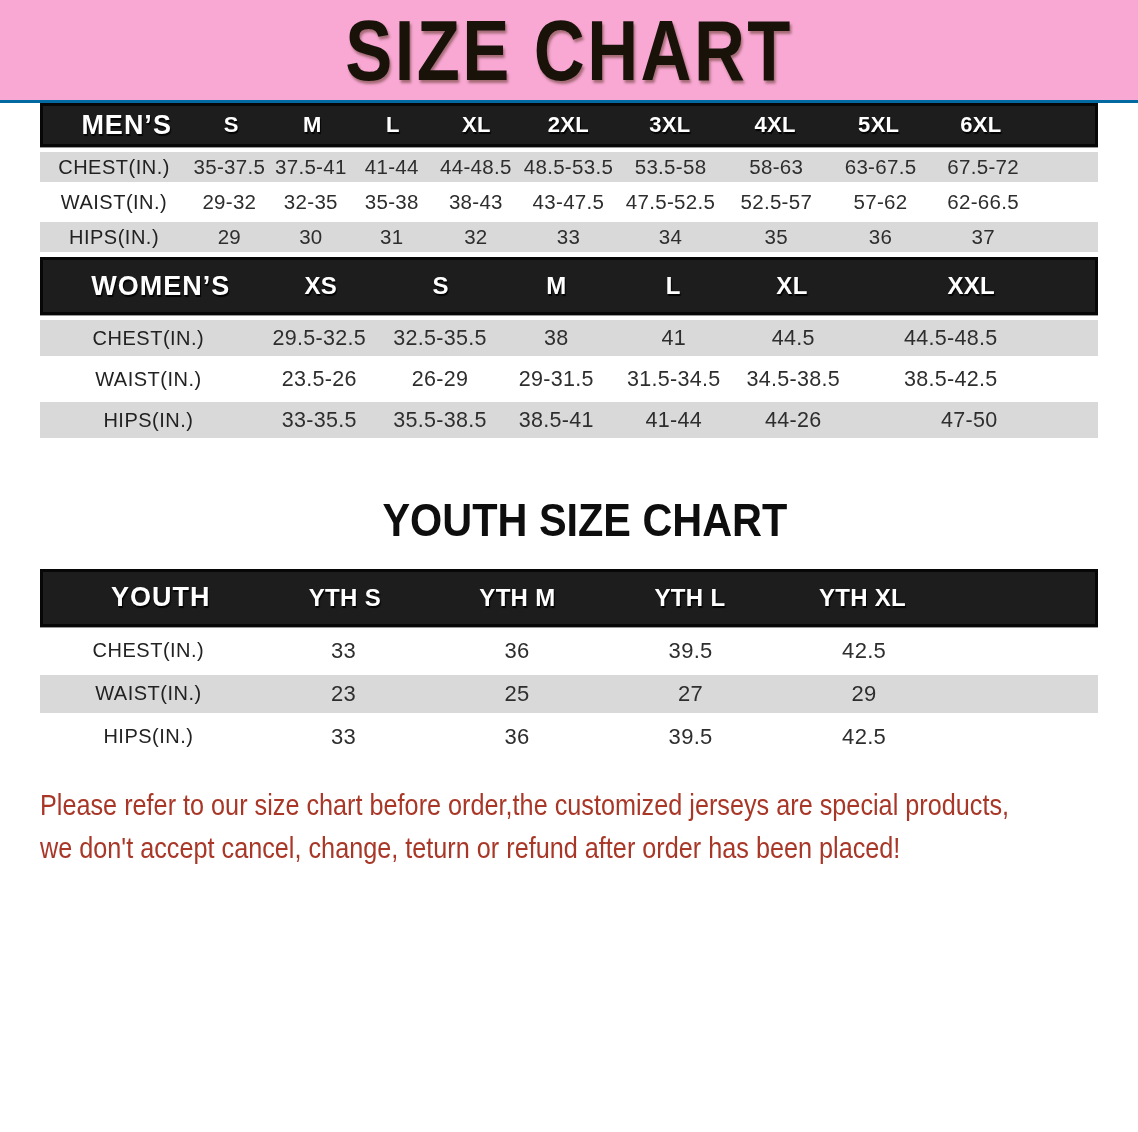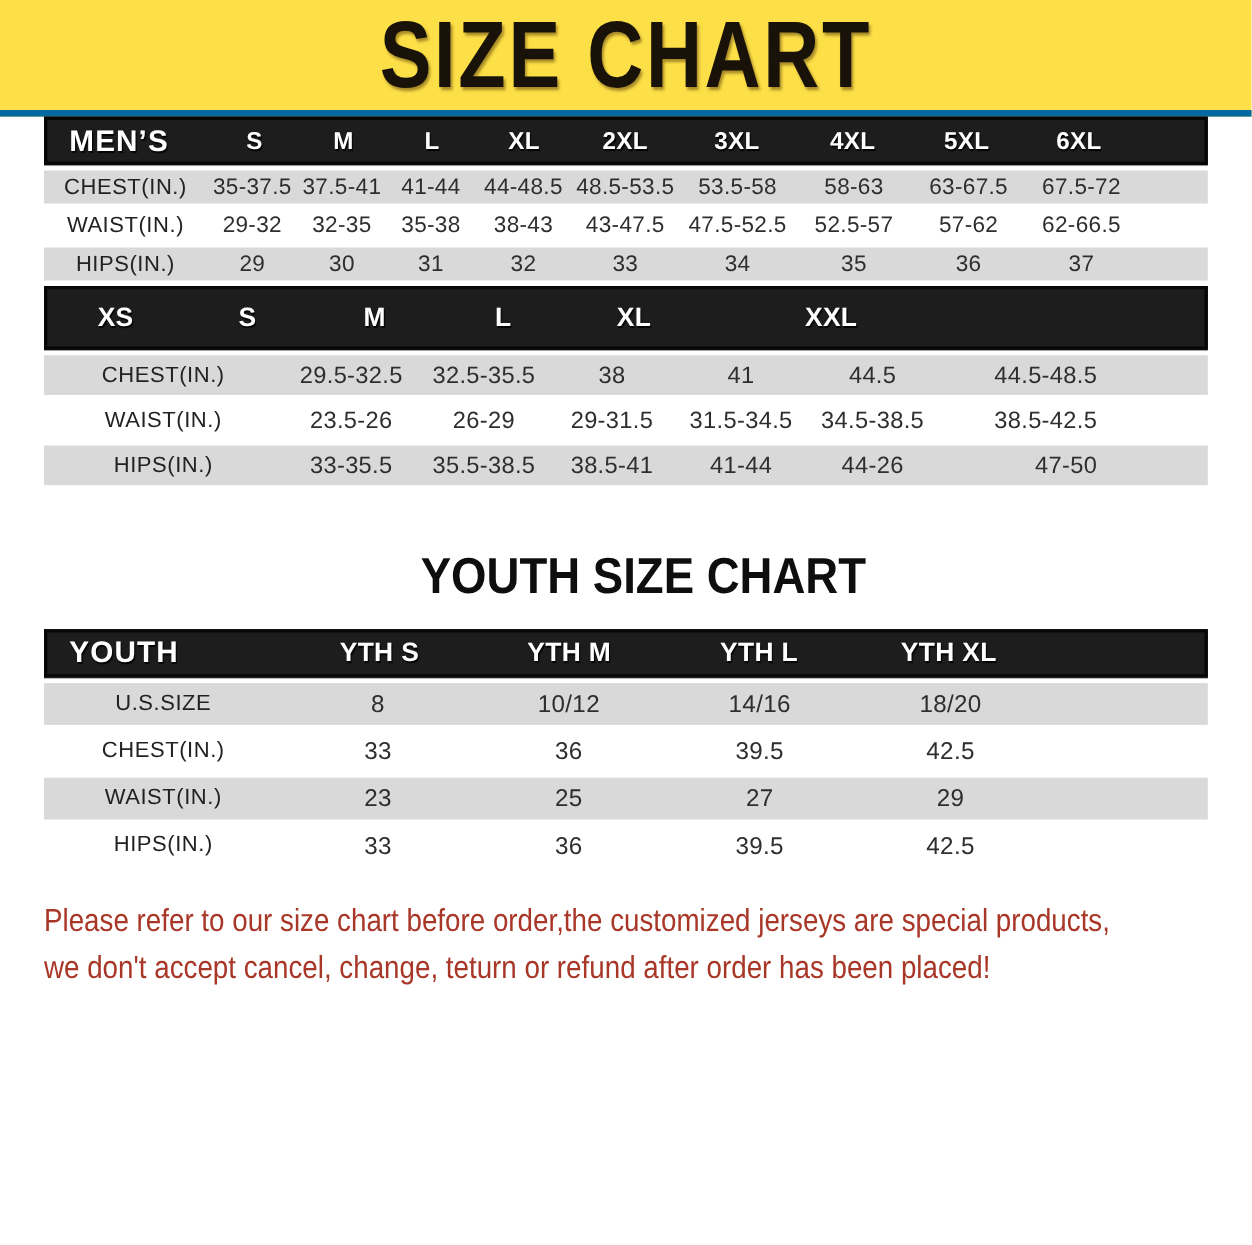--- a/index.html
+++ b/index.html
@@ -7,22 +7,22 @@
     padding: 0;
     background: #ffffff;
     width: 1138px;
     font-family: "Liberation Sans", "DejaVu Sans", sans-serif;
   }
   .page { width: 1138px; min-height: 1132px; overflow: hidden; background: #fff; }
 
   
   .banner {
     height: 100px;
-    background: #fde047;
-    border-bottom: 6px solid #0369a1;
+    background: #f9a8d4;
+    border-bottom: 3px solid #0369a1;
     display: flex;
     align-items: center;
     justify-content: center;
   }
   .banner h1 {
     margin: 0;
     font-size: 86px;
     font-weight: 800;
     letter-spacing: 3px;
     color: #181209;
@@ -61,21 +61,21 @@
     text-align: center;
     box-sizing: border-box;
     color: #2e2e2e;
     font-size: 21px;
     letter-spacing: 0.3px;
     white-space: nowrap;
     overflow: visible;
   }
   .row.header .cell { color: #ffffff; font-weight: 700; text-shadow: 1px 2px 1px rgba(0,0,0,0.9); }
   .row.header .cell.c0 {
-    text-align: left;
+    text-align: center;
     padding-left: 20px;
     font-size: 27px;
     font-weight: 800;
     letter-spacing: 1px;
   }
   .cell.ghost { flex: 1 1 auto; }
 
   
   .men .row.header { height: 44px; }
   .men .row.band, .men .row.plain { height: 30px; }
@@ -92,21 +92,21 @@
   .women-t .row.band, .women-t .row.plain { height: 36px; }
   .women-t .row.header .cell { font-size: 24px; }
   .women-t .row.header .cell.c0 { font-size: 27px; }
   .women-t .c0 { width: 20.5%; }
   .women-t .c1 { width: 11.8%; } .women-t .c2 { width: 11%; }
   .women-t .c3 { width: 11%; }   .women-t .c4 { width: 11.2%; }
   .women-t .c5 { width: 11.4%; } .women-t .c6 { width: 13.6%; text-align: right; }
   .women-t .cell { font-size: 21.5px; }
 
   
-  .youth-t .row.header { height: 44px; }
+  .youth-t .row.header { height: 58px; }
   .youth-t .row.band, .youth-t .row.plain { height: 38px; }
   .youth-t .row.header .cell { font-size: 24px; }
   .youth-t .row.header .cell.c0 { font-size: 27px; }
   .youth-t .c0 { width: 20.5%; }
   .youth-t .c1, .youth-t .c2, .youth-t .c3, .youth-t .c4 { width: 16.4%; }
   .youth-t .cell { font-size: 22px; }
 
   
   .row .cell.c0.rowlabel { font-size: 20px; color: #222; letter-spacing: 0.5px; }
 
@@ -183,20 +183,21 @@
       <span class="cell c7">35</span>
       <span class="cell c8">36</span>
       <span class="cell c9">37</span>
       <span class="cell ghost"></span>
     </div>
   </div>
 
 
   <div class="sizetable women-t">
     <div class="row header">
+      <span class="cell c0">WOMEN’S</span>
       <span class="cell c1">XS</span>
       <span class="cell c2">S</span>
       <span class="cell c3">M</span>
       <span class="cell c4">L</span>
       <span class="cell c5">XL</span>
       <span class="cell c6">XXL</span>
       <span class="cell ghost"></span>
     </div>
     <div class="row band">
       <span class="cell c0 rowlabel">CHEST(IN.)</span>
@@ -236,28 +237,20 @@
 
   <div class="sizetable youth-t">
     <div class="row header">
       <span class="cell c0">YOUTH</span>
       <span class="cell c1">YTH S</span>
       <span class="cell c2">YTH M</span>
       <span class="cell c3">YTH L</span>
       <span class="cell c4">YTH XL</span>
       <span class="cell ghost"></span>
     </div>
-    <div class="row band">
-      <span class="cell c0 rowlabel">U.S.SIZE</span>
-      <span class="cell c1">8</span>
-      <span class="cell c2">10/12</span>
-      <span class="cell c3">14/16</span>
-      <span class="cell c4">18/20</span>
-      <span class="cell ghost"></span>
-    </div>
     <div class="row plain">
       <span class="cell c0 rowlabel">CHEST(IN.)</span>
       <span class="cell c1">33</span>
       <span class="cell c2">36</span>
       <span class="cell c3">39.5</span>
       <span class="cell c4">42.5</span>
       <span class="cell ghost"></span>
     </div>
     <div class="row band">
       <span class="cell c0 rowlabel">WAIST(IN.)</span>

